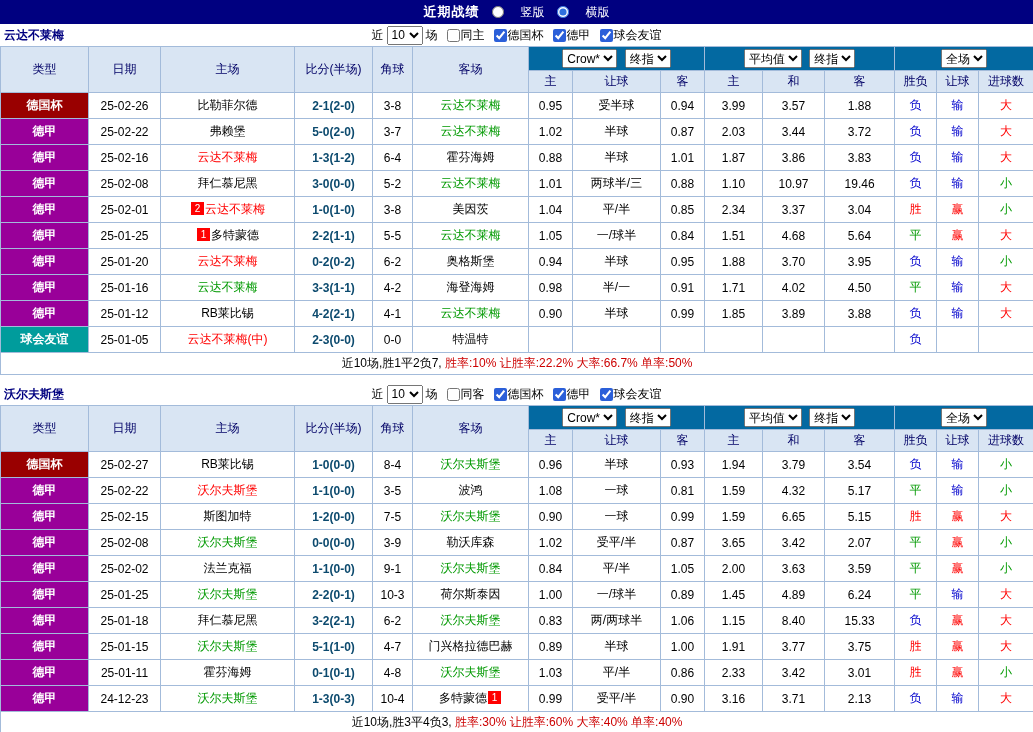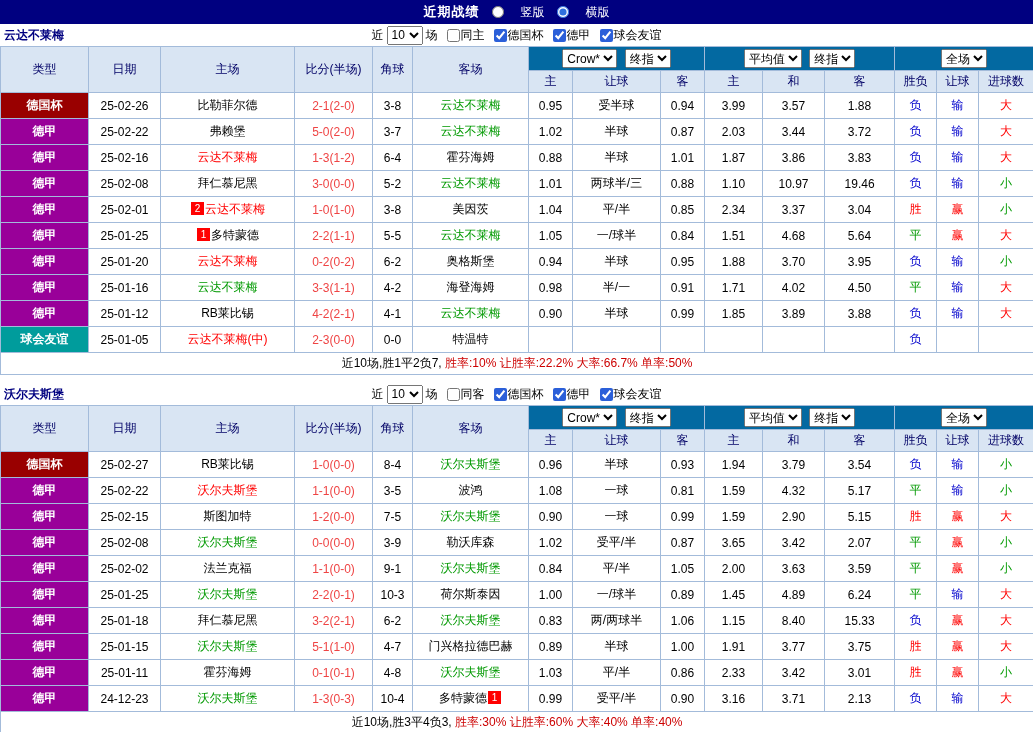--- a/index.html
+++ b/index.html
@@ -36,21 +36,21 @@
   thead th.sel-th { background:#0369a1; }
   .sel-th select { font-size:12px; height:19px; margin:0 2px; }
   tbody td { height:26px; }
   tfoot td { height:22px; }
 
   .type-cell { color:#fff; font-weight:bold; }
   .type-cell.cup      { background:#990000; }
   .type-cell.league   { background:#990099; }
   .type-cell.friendly { background:#009C9C; }
 
-  .score { color:#ef4444; }
+  .score { color:#0c4a6e;font-weight:bold; }
   .team-link { text-decoration:none; }
   .t-red   { color:#FF0000; }
   .t-green { color:#009900; }
   .res-red   { color:#FF0000; }
   .res-green { color:#009900; }
   .res-blue  { color:#0000CC; }
 
   .rank-badge {
     display:none; background:#FF0000; color:#fff;
     font-size:10px; line-height:13px; width:13px; height:13px;
@@ -463,21 +463,21 @@
           <td class="type-cell league">德甲</td>
           <td>25-02-15</td>
           <td><span class="team-link">斯图加特</span></td>
           <td><span class="score">1-2(0-0)</span></td>
           <td>7-5</td>
           <td><span class="team-link t-green">沃尔夫斯堡</span></td>
           <td>0.90</td>
           <td>一球</td>
           <td>0.99</td>
           <td>1.59</td>
-          <td>2.90</td>
+          <td>6.65</td>
           <td>5.15</td>
           <td class="res-red">胜</td>
           <td class="res-red">赢</td>
           <td class="res-red">大</td>
         </tr>
 
         <tr>
           <td class="type-cell league">德甲</td>
           <td>25-02-08</td>
           <td><span class="team-link t-green">沃尔夫斯堡</span></td>

